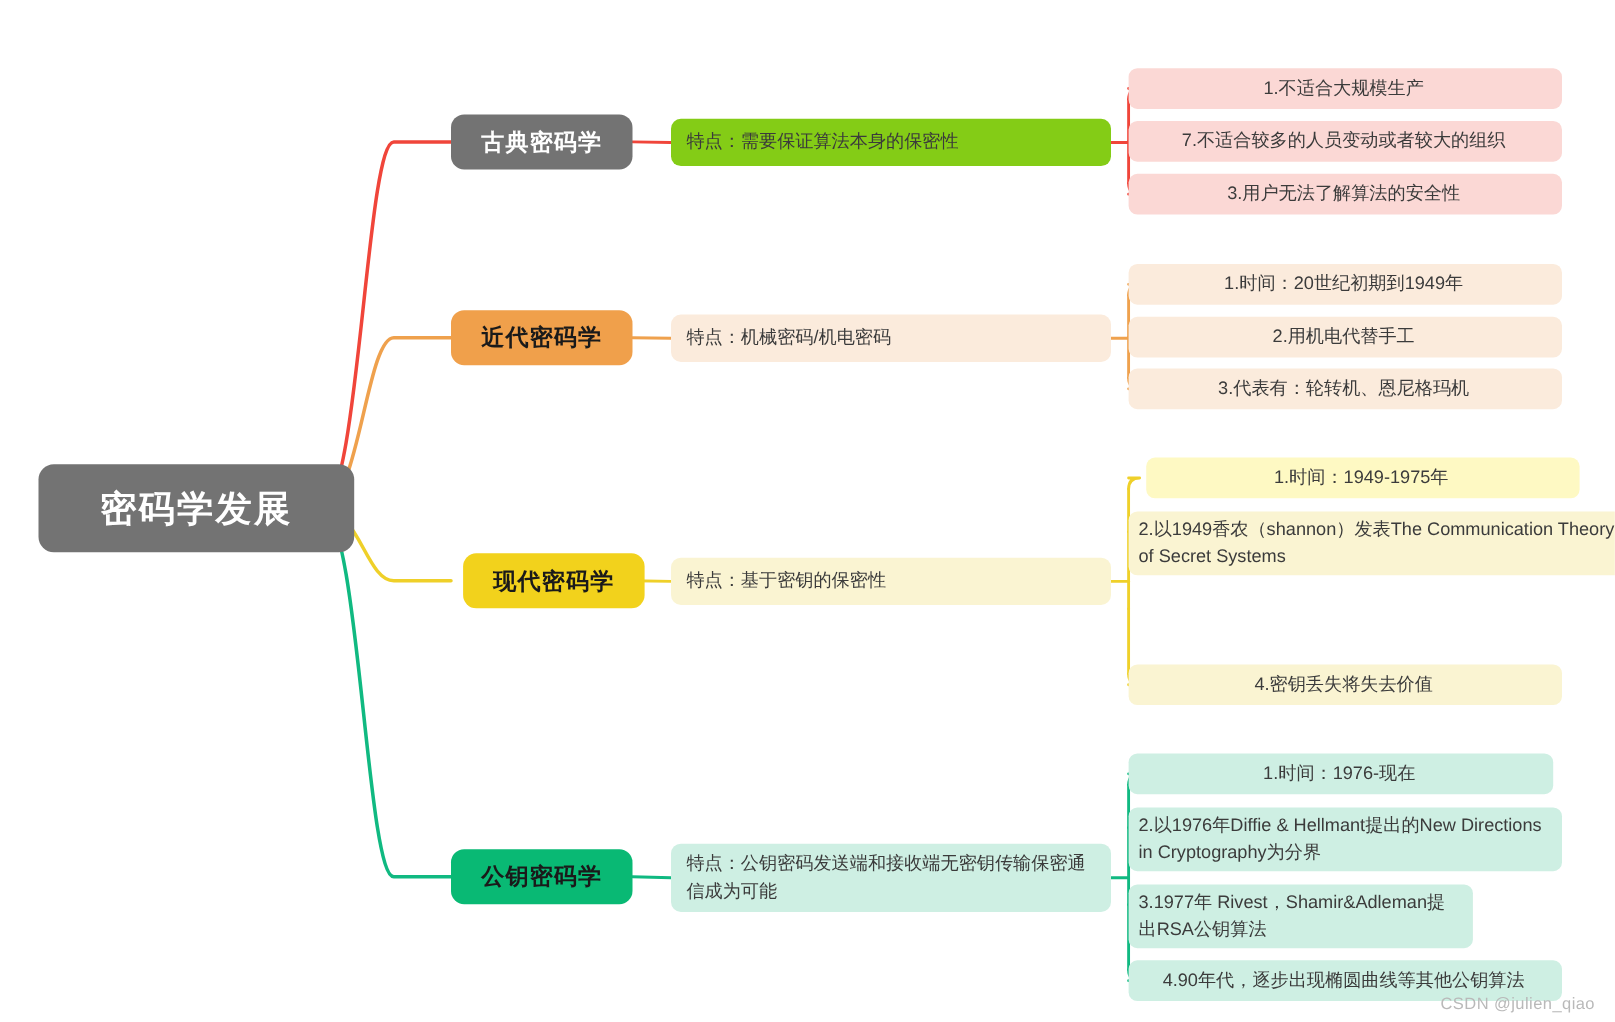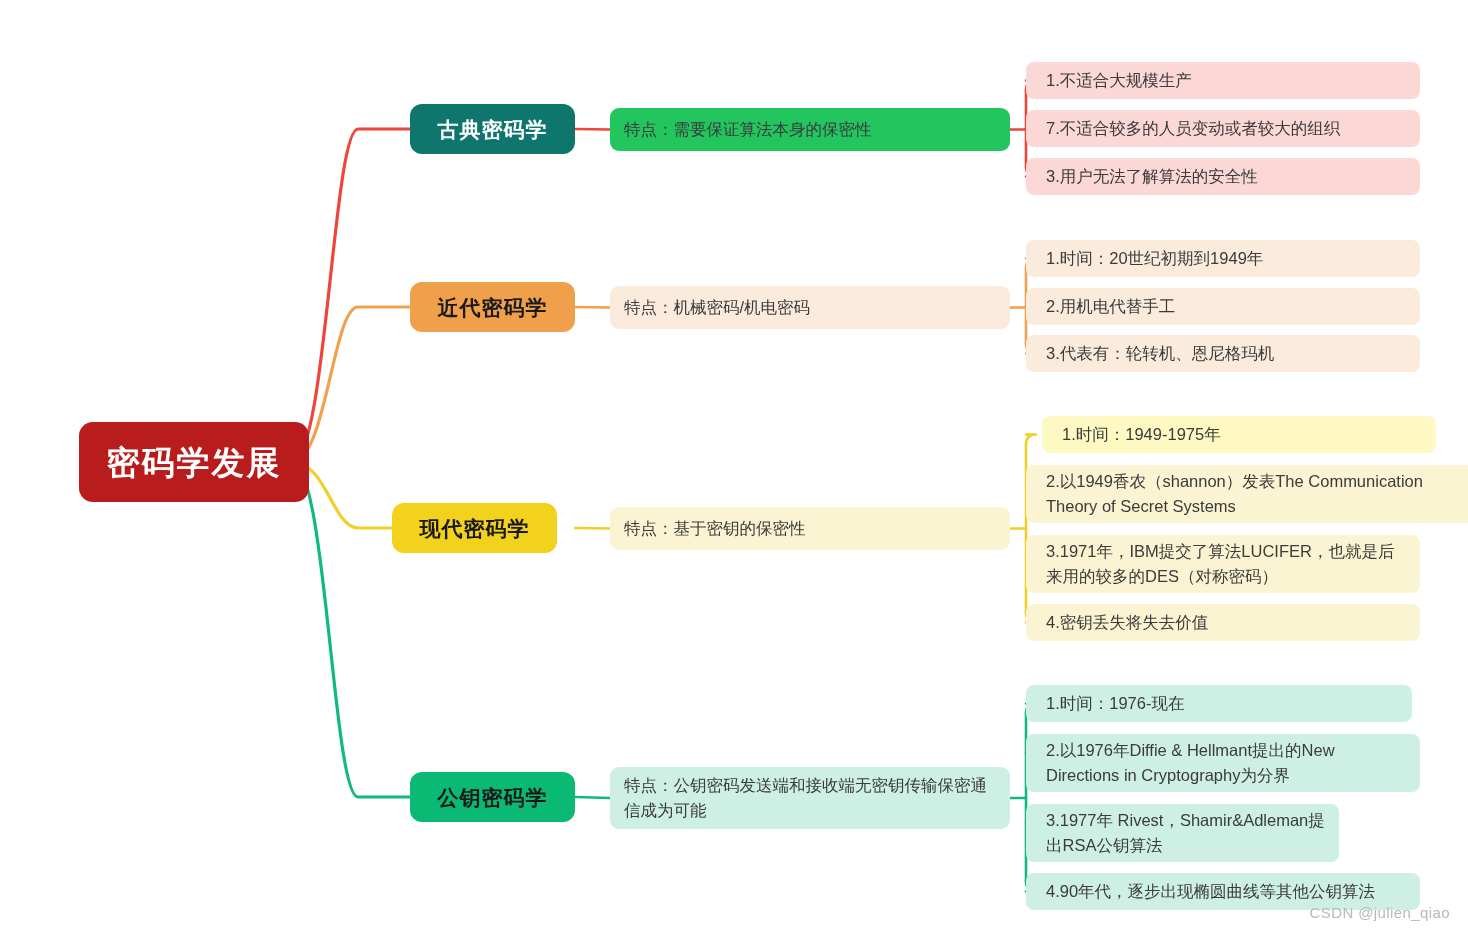--- a/index.html
+++ b/index.html
@@ -87,22 +87,23 @@
     color: #3b3b3b;
   }
 
   
   .leaf-box {
     position: absolute;
     border-radius: 8px;
     box-sizing: border-box;
     display: flex;
     align-items: center;
-    padding: 5px 12px 5px 20px;
+    padding: 5px 12px 5px 9px;
     z-index: 4;
+    justify-content: center;
   }
   .leaf-box .leaf-label {
     font-size: 16.5px;
     line-height: 1.5;
     color: #3b3b3b;
   }
 
   
   .watermark {
     position: absolute;
@@ -145,38 +146,38 @@
       <path d="M 292 462 C 326.32 462, 332.92 797, 358 797 L 410 797" stroke="#10B981" stroke-width="3.2" fill="none" stroke-linecap="round" stroke-linejoin="round"></path>
       <path d="M 575 797 L 610 798" stroke="#10B981" stroke-width="2.6" fill="none" stroke-linecap="round" stroke-linejoin="round"></path>
       <path d="M 1010 798 L 1026 798" stroke="#10B981" stroke-width="2.6" fill="none" stroke-linecap="round" stroke-linejoin="round"></path>
       <path d="M 1026 713.5 L 1026 881.5" stroke="#10B981" stroke-width="2.6" fill="none" stroke-linecap="round" stroke-linejoin="round"></path>
       <path d="M 1026 713.5 Q 1026 703.5, 1036 703.5 L 1026 703.5" stroke="#10B981" stroke-width="2.6" fill="none" stroke-linecap="round" stroke-linejoin="round"></path>
       <path d="M 1026 752.5 L 1026 752.5" stroke="#10B981" stroke-width="2.6" fill="none" stroke-linecap="round" stroke-linejoin="round"></path>
       <path d="M 1026 822.5 L 1026 822.5" stroke="#10B981" stroke-width="2.6" fill="none" stroke-linecap="round" stroke-linejoin="round"></path>
       <path d="M 1026 881.5 Q 1026 891.5, 1036 891.5 L 1026 891.5" stroke="#10B981" stroke-width="2.6" fill="none" stroke-linecap="round" stroke-linejoin="round"></path>
     </svg>
 
-  <div class="root-node" style="left: 35px; top: 422px; width: 230px; height: 80px; background: #b91c1c; margin-left: 44px;">
+  <div class="root-node" style="left: 35px; top: 422px; width: 287px; height: 80px; background: #737373;">
     <span class="root-label" style="color: rgb(255, 255, 255);">密码学发展</span>
   </div>
 
-  <div class="branch-node" id="branch-node-0" style="left: 410px; top: 104px; background: #0f766e;">
+  <div class="branch-node" id="branch-node-0" style="left: 410px; top: 104px; background: #737373;">
     <span class="branch-label" style="color: rgb(255, 255, 255);">古典密码学</span>
   </div>
   <div class="branch-node" id="branch-node-1" style="left: 410px; top: 282px; background: rgb(240, 160, 75);">
     <span class="branch-label" style="color: rgb(26, 26, 26);">近代密码学</span>
   </div>
-  <div class="branch-node" id="branch-node-2" style="left: 392px; top: 503px; background: rgb(242, 210, 28);">
+  <div class="branch-node" id="branch-node-2" style="left: 421px; top: 503px; background: rgb(242, 210, 28);">
     <span class="branch-label" style="color: rgb(26, 26, 26);">现代密码学</span>
   </div>
   <div class="branch-node" id="branch-node-3" style="left: 410px; top: 772px; background: rgb(9, 185, 116);">
     <span class="branch-label" style="color: rgb(26, 26, 26);">公钥密码学</span>
   </div>
 
-  <div class="feature-box" id="feature-box-0" style="left: 610px; top: 108px; width: 400px; height: 43px; background: #22c55e;">
+  <div class="feature-box" id="feature-box-0" style="left: 610px; top: 108px; width: 400px; height: 43px; background: #84cc16;">
     <span class="feature-label">特点：需要保证算法本身的保密性</span>
   </div>
   <div class="feature-box" id="feature-box-1" style="left: 610px; top: 286px; width: 400px; height: 43px; background: rgb(251, 235, 220);">
     <span class="feature-label">特点：机械密码/机电密码</span>
   </div>
   <div class="feature-box" id="feature-box-2" style="left: 610px; top: 507px; width: 400px; height: 43px; background: rgb(250, 244, 210);">
     <span class="feature-label">特点：基于密钥的保密性</span>
   </div>
   <div class="feature-box" id="feature-box-3" style="left: 610px; top: 767px; width: 400px; height: 62px; background: rgb(206, 239, 227);">
     <span class="feature-label">特点：公钥密码发送端和接收端无密钥传输保密通信成为可能</span>
@@ -201,23 +202,20 @@
   <div class="leaf-box" id="leaf-1-2" style="left: 1026px; top: 335px; width: 394px; height: 37px; background: rgb(251, 235, 220);">
     <span class="leaf-label">3.代表有：轮转机、恩尼格玛机</span>
   </div>
 
   <div class="leaf-box" id="leaf-2-0" style="left: 1026px; top: 416px; width: 394px; height: 37px; background: #fef9c3; margin-left: 16px;">
     <span class="leaf-label">1.时间：1949-1975年</span>
   </div>
   <div class="leaf-box" id="leaf-2-1" style="left: 1026px; top: 465px; width: 456px; height: 58px; background: rgb(250, 244, 210);">
     <span class="leaf-label">2.以1949香农（shannon）发表The Communication Theory of Secret Systems</span>
   </div>
-  <div class="leaf-box" id="leaf-2-2" style="left: 1026px; top: 535px; width: 394px; height: 58px; background: rgb(250, 244, 210);">
-    <span class="leaf-label">3.1971年，IBM提交了算法LUCIFER，也就是后来用的较多的DES（对称密码）</span>
-  </div>
   <div class="leaf-box" id="leaf-2-3" style="left: 1026px; top: 604px; width: 394px; height: 37px; background: rgb(250, 244, 210);">
     <span class="leaf-label">4.密钥丢失将失去价值</span>
   </div>
 
   <div class="leaf-box" id="leaf-3-0" style="left: 1026px; top: 685px; width: 386px; height: 37px; background: rgb(206, 239, 227);">
     <span class="leaf-label">1.时间：1976-现在</span>
   </div>
   <div class="leaf-box" id="leaf-3-1" style="left: 1026px; top: 734px; width: 394px; height: 58px; background: rgb(206, 239, 227);">
     <span class="leaf-label">2.以1976年Diffie &amp; Hellmant提出的New Directions in Cryptography为分界</span>
   </div>

